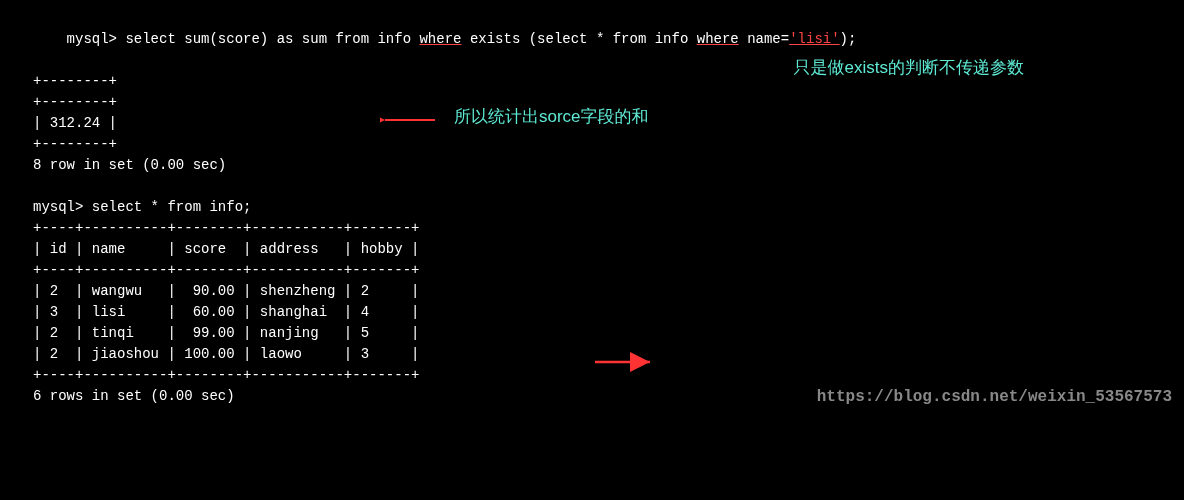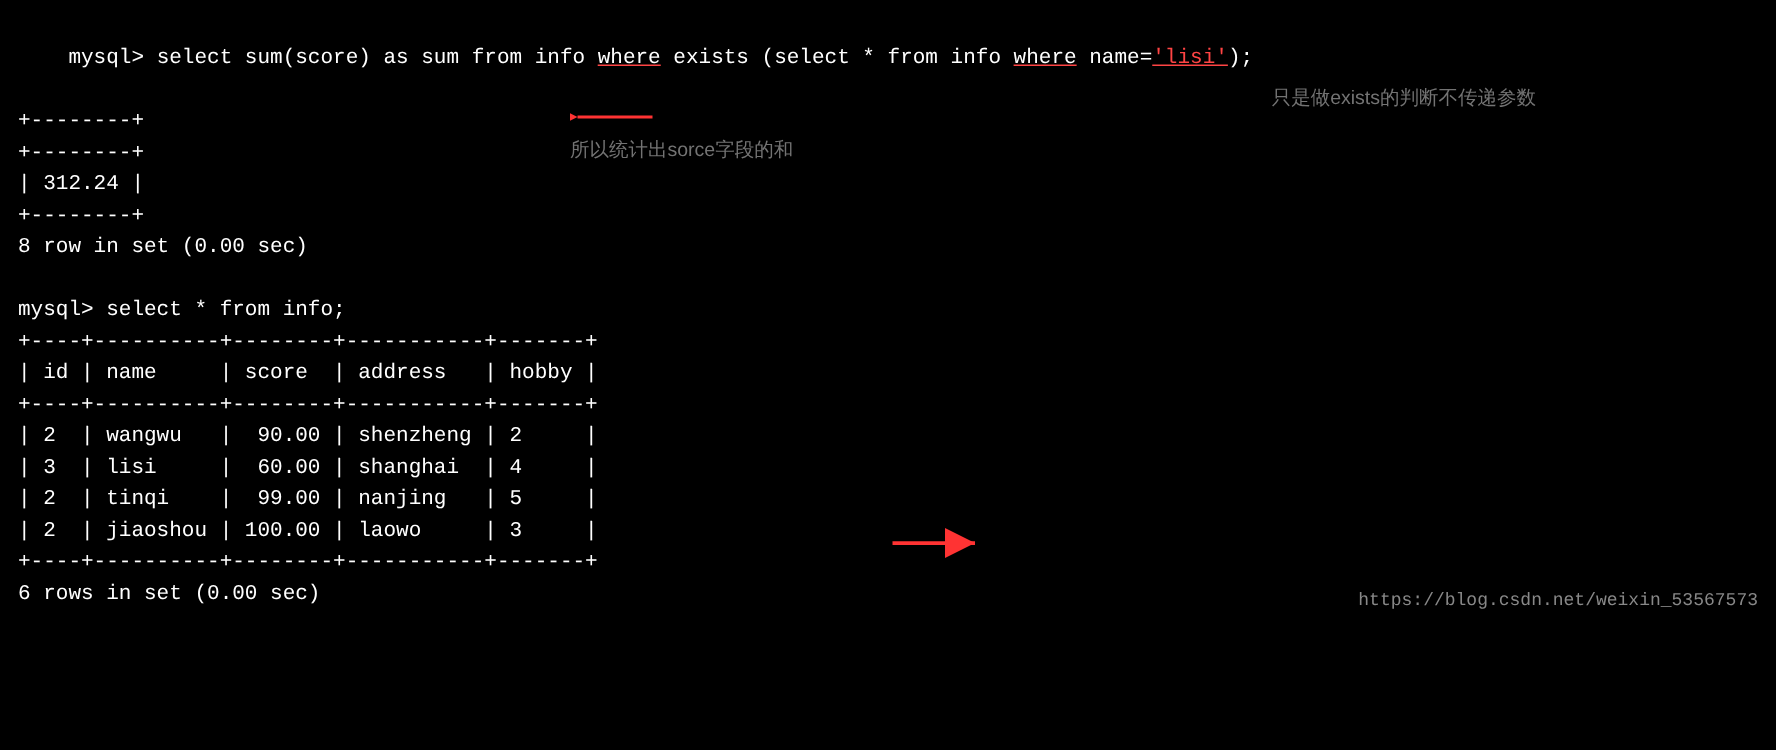--- a/index.html
+++ b/index.html
@@ -14,38 +14,39 @@
       position: relative;
     }
     .terminal {
       padding: 8px 12px;
       line-height: 1.5;
       position: relative;
     }
     .line {
       white-space: pre;
       display: block;
+      margin-left: 21px;
     }
-    .annotation-red { color: #737373; font-family: 'SimHei', 'Microsoft YaHei', sans-serif; font-size: 13px; }
+    .annotation-red { color: #5eead4; font-family: 'SimHei', 'Microsoft YaHei', sans-serif; font-size: 17px; margin-top: 36px; }
     .table-line { color: #ffffff; white-space: pre; }
     .url-text {
       position: absolute;
       bottom: 6px;
       right: 12px;
       color: #888888;
-      font-size: 12px;
+      font-size: 16px;
+      font-weight: bold;
     }
     .annotation-box-1 {
       position: absolute;
       top: 68px;
       left: 380px;
       display: flex;
-      align-items: flex-start;
-      gap: 2px;
-      flex-direction: column;
+      align-items: flex-end;
+      gap: 14px;
     }
     .annotation-box-2 {
       position: absolute;
       top: 55px;
       right: 160px;
     }
     .arrow-right-indicator {
       position: absolute;
       left: 590px;
       top: 352px;

